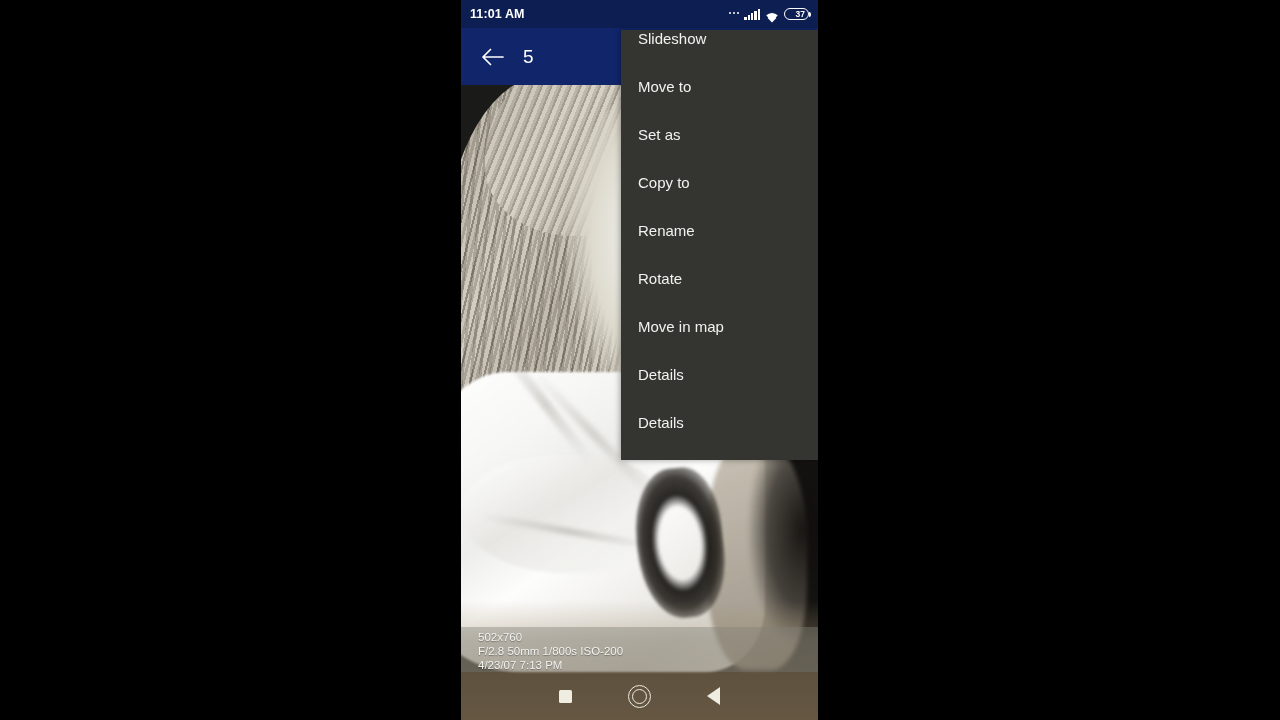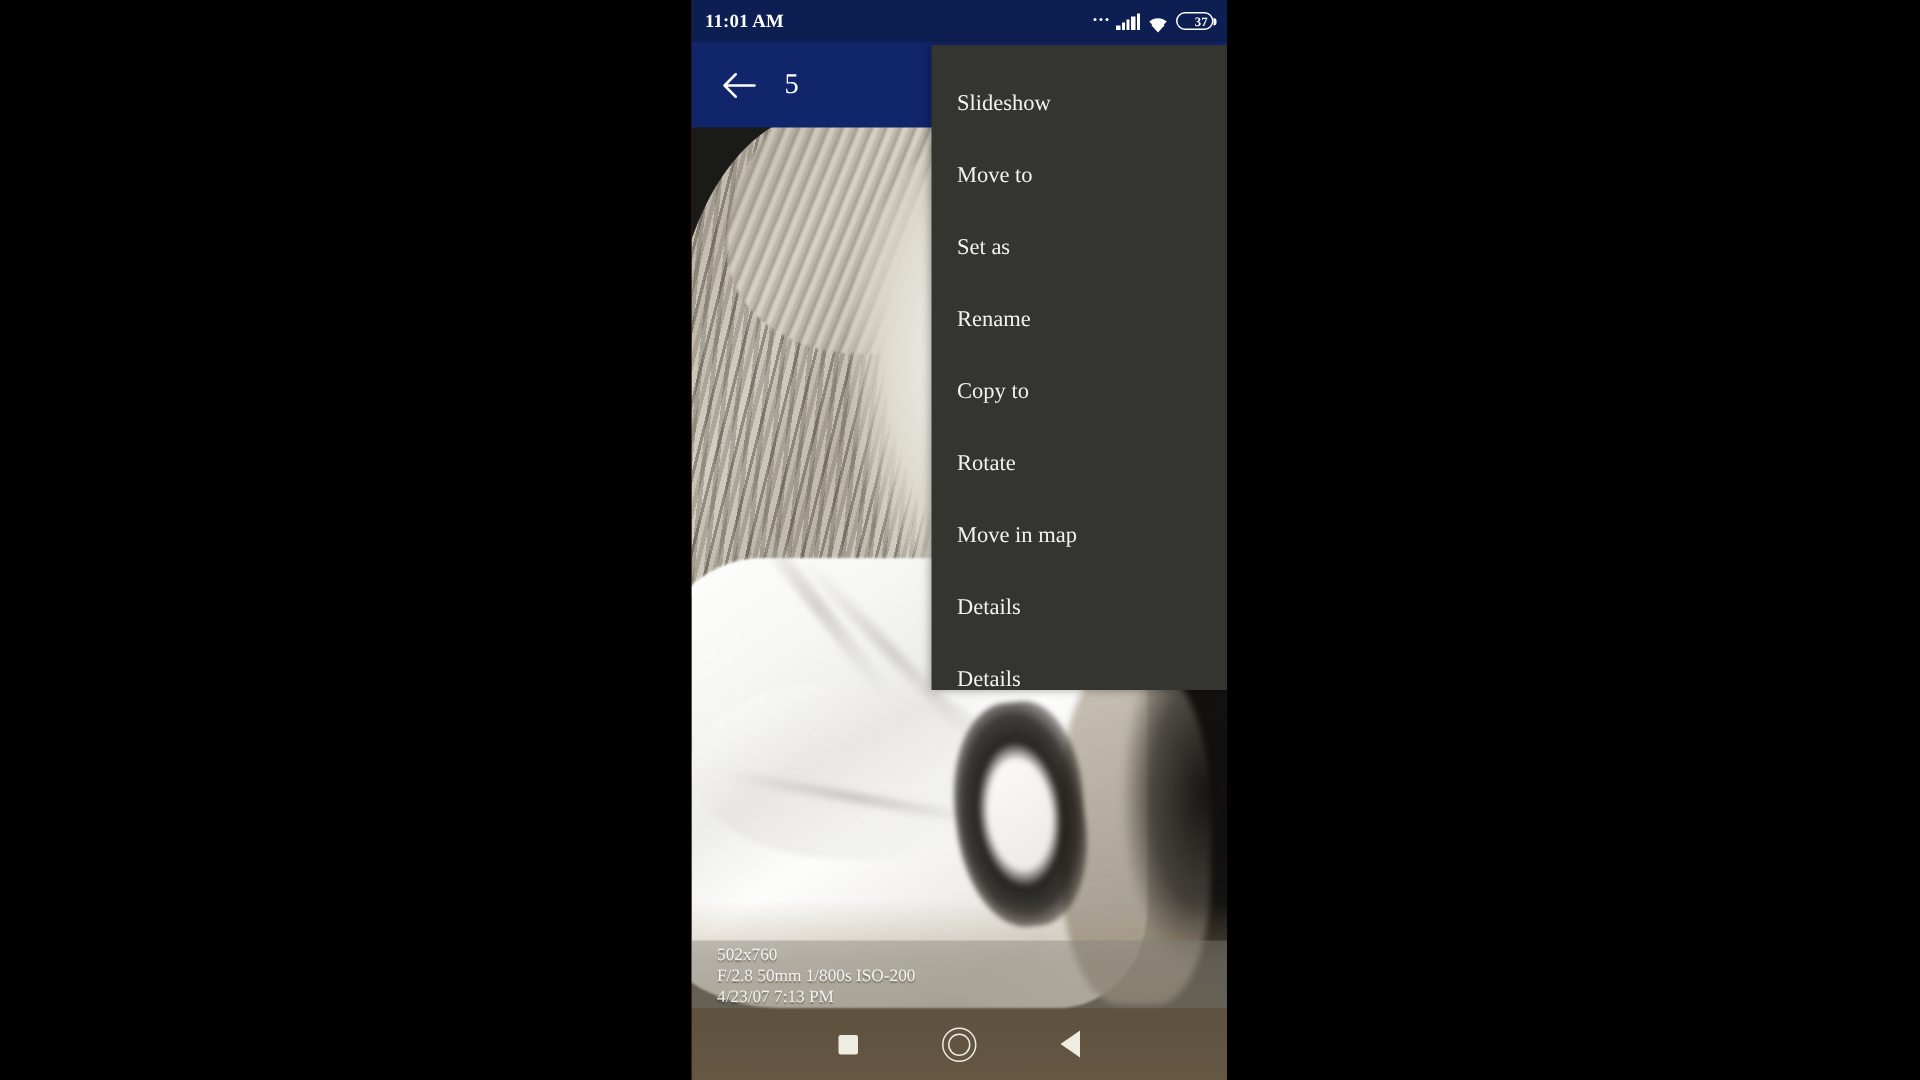--- a/index.html
+++ b/index.html
@@ -13,22 +13,21 @@
     position: relative;
     width: 1280px; height: 720px;
     background: #000;
   }
   
   #phone {
     position: absolute;
     left: 461px; top: 0;
     width: 357px; height: 720px;
     overflow: hidden;
-    background: #7f1d1d;
-    font-family: Liberation Serif, serif;
+    background: #a21caf;
   }
   
   #photo-layer {
     position: absolute;
     left: 0; top: 0;
     width: 357px; height: 720px;
     overflow: hidden;
     background: #1a1a18;
   }
   .ph {
@@ -287,21 +286,21 @@
   #menu {
     position: absolute;
     left: 160px; top: 30px;
     width: 197px; height: 430px;
     background: #343430;
     z-index: 30;
     box-shadow: -1px 0 6px rgba(0,0,0,.35);
   }
   .menu-item {
     height: 48px;
-    display: flex; align-items: flex-end;
+    display: flex; align-items: flex-start;
     padding-left: 17px;
     color: #f2f2f0;
     font-size: 15px;
     cursor: pointer;
     box-sizing: border-box;
     white-space: nowrap;
   }
 
   
   #exif {
@@ -428,24 +427,24 @@
       <div class="menu-item">
           <span>Slideshow</span>
         </div>
       <div class="menu-item">
           <span>Move to</span>
         </div>
       <div class="menu-item">
           <span>Set as</span>
         </div>
       <div class="menu-item">
+          <span>Copy to</span>
+        </div>
+      <div class="menu-item">
           <span>Rename</span>
-        </div>
-      <div class="menu-item">
-          <span>Copy to</span>
         </div>
       <div class="menu-item">
           <span>Rotate</span>
         </div>
       <div class="menu-item">
           <span>Move in map</span>
         </div>
       <div class="menu-item">
           <span>Details</span>
         </div>

